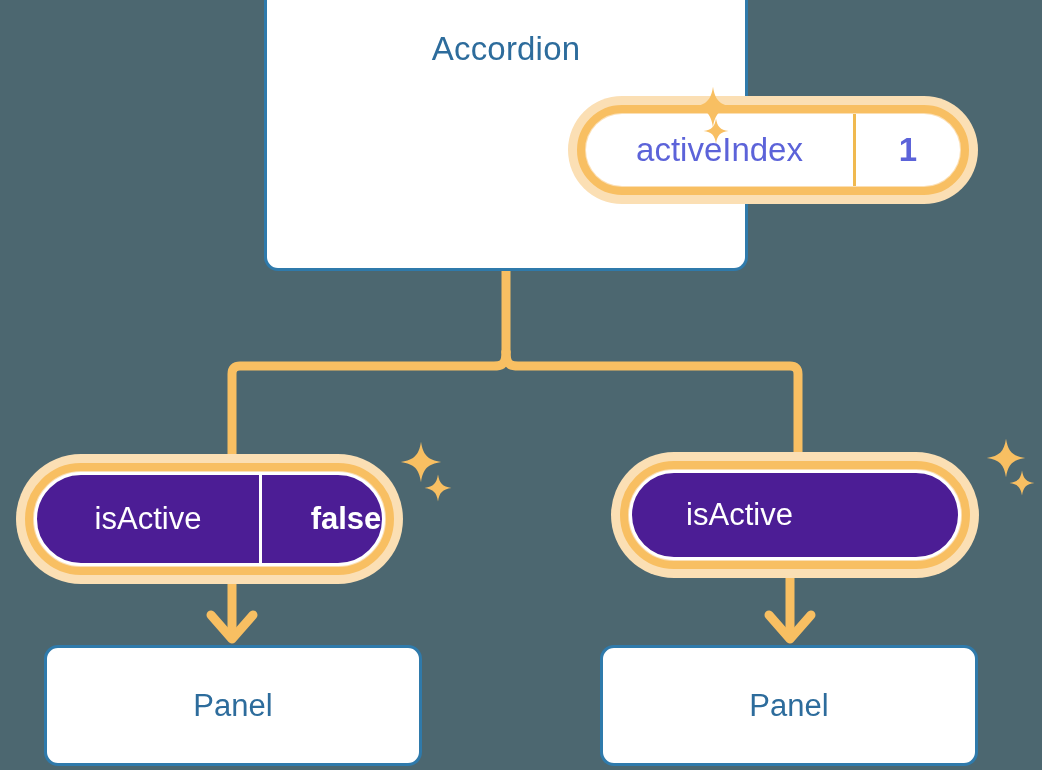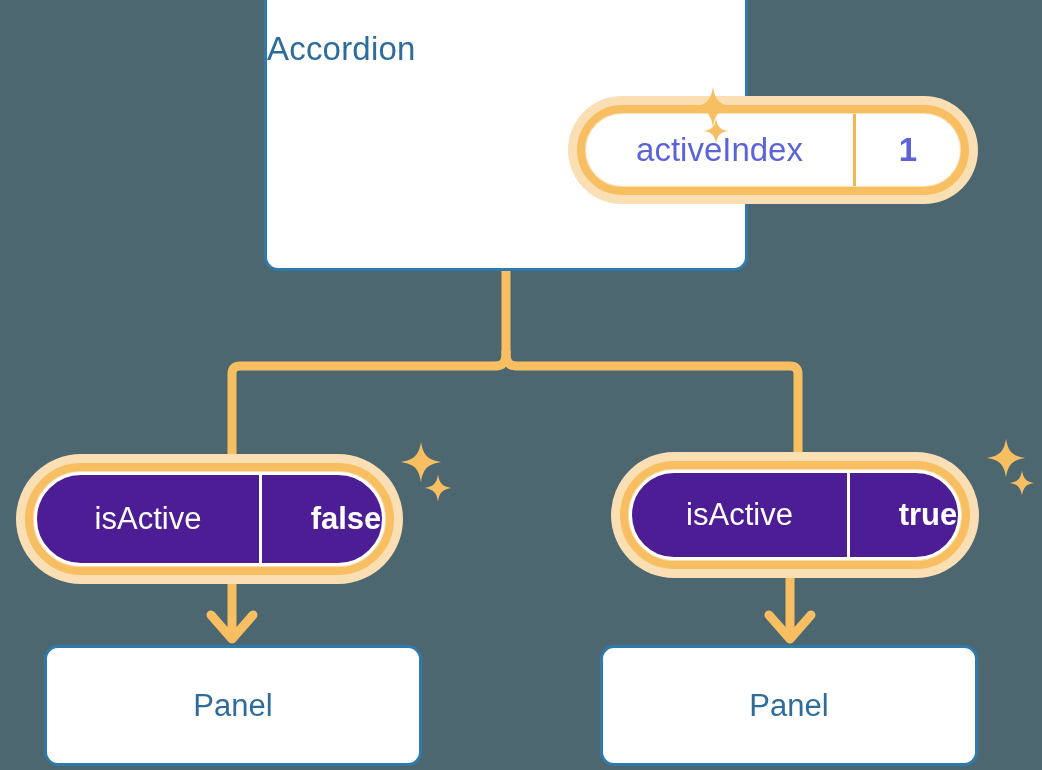--- a/index.html
+++ b/index.html
@@ -40,20 +40,21 @@
     width: 484px;
     height: 271px;
     border-top: none;
     border-radius: 0 0 14px 14px;
   }
   .card-title {
     position: absolute;
     left: 0;
     right: 0;
     top: 30px;
+    text-align: center;
     color: #2d6c9c;
     font-size: 33px;
     letter-spacing: .2px;
   }
 
   
   .pill {
     position: absolute;
     display: flex;
     align-items: stretch;
@@ -222,21 +223,20 @@
     <svg width="28" height="28" viewBox="0 0 100 100" aria-hidden="true">
       <path d="M50 2 C55 34 66 45 98 50 C66 55 55 66 50 98 C45 66 34 55 2 50 C34 45 45 34 50 2 Z" fill="#f8bf62"></path>
     </svg>
   </div>
 
   <div class="pill filled" id="pill-right">
     <div class="halo"></div>
     <div class="ring"></div>
     <div class="inner">
       <div class="cell key">isActive</div>
-      <div class="cell val">true</div>
     </div>
   </div>
   <div class="sparkle" style="left:986px; top:438px;">
     <svg width="40" height="40" viewBox="0 0 100 100" aria-hidden="true">
       <path d="M50 2 C55 34 66 45 98 50 C66 55 55 66 50 98 C45 66 34 55 2 50 C34 45 45 34 50 2 Z" fill="#f8bf62"></path>
     </svg>
   </div>
   <div class="sparkle" style="left:1009px; top:470px;">
     <svg width="26" height="26" viewBox="0 0 100 100" aria-hidden="true">
       <path d="M50 2 C55 34 66 45 98 50 C66 55 55 66 50 98 C45 66 34 55 2 50 C34 45 45 34 50 2 Z" fill="#f8bf62"></path>

